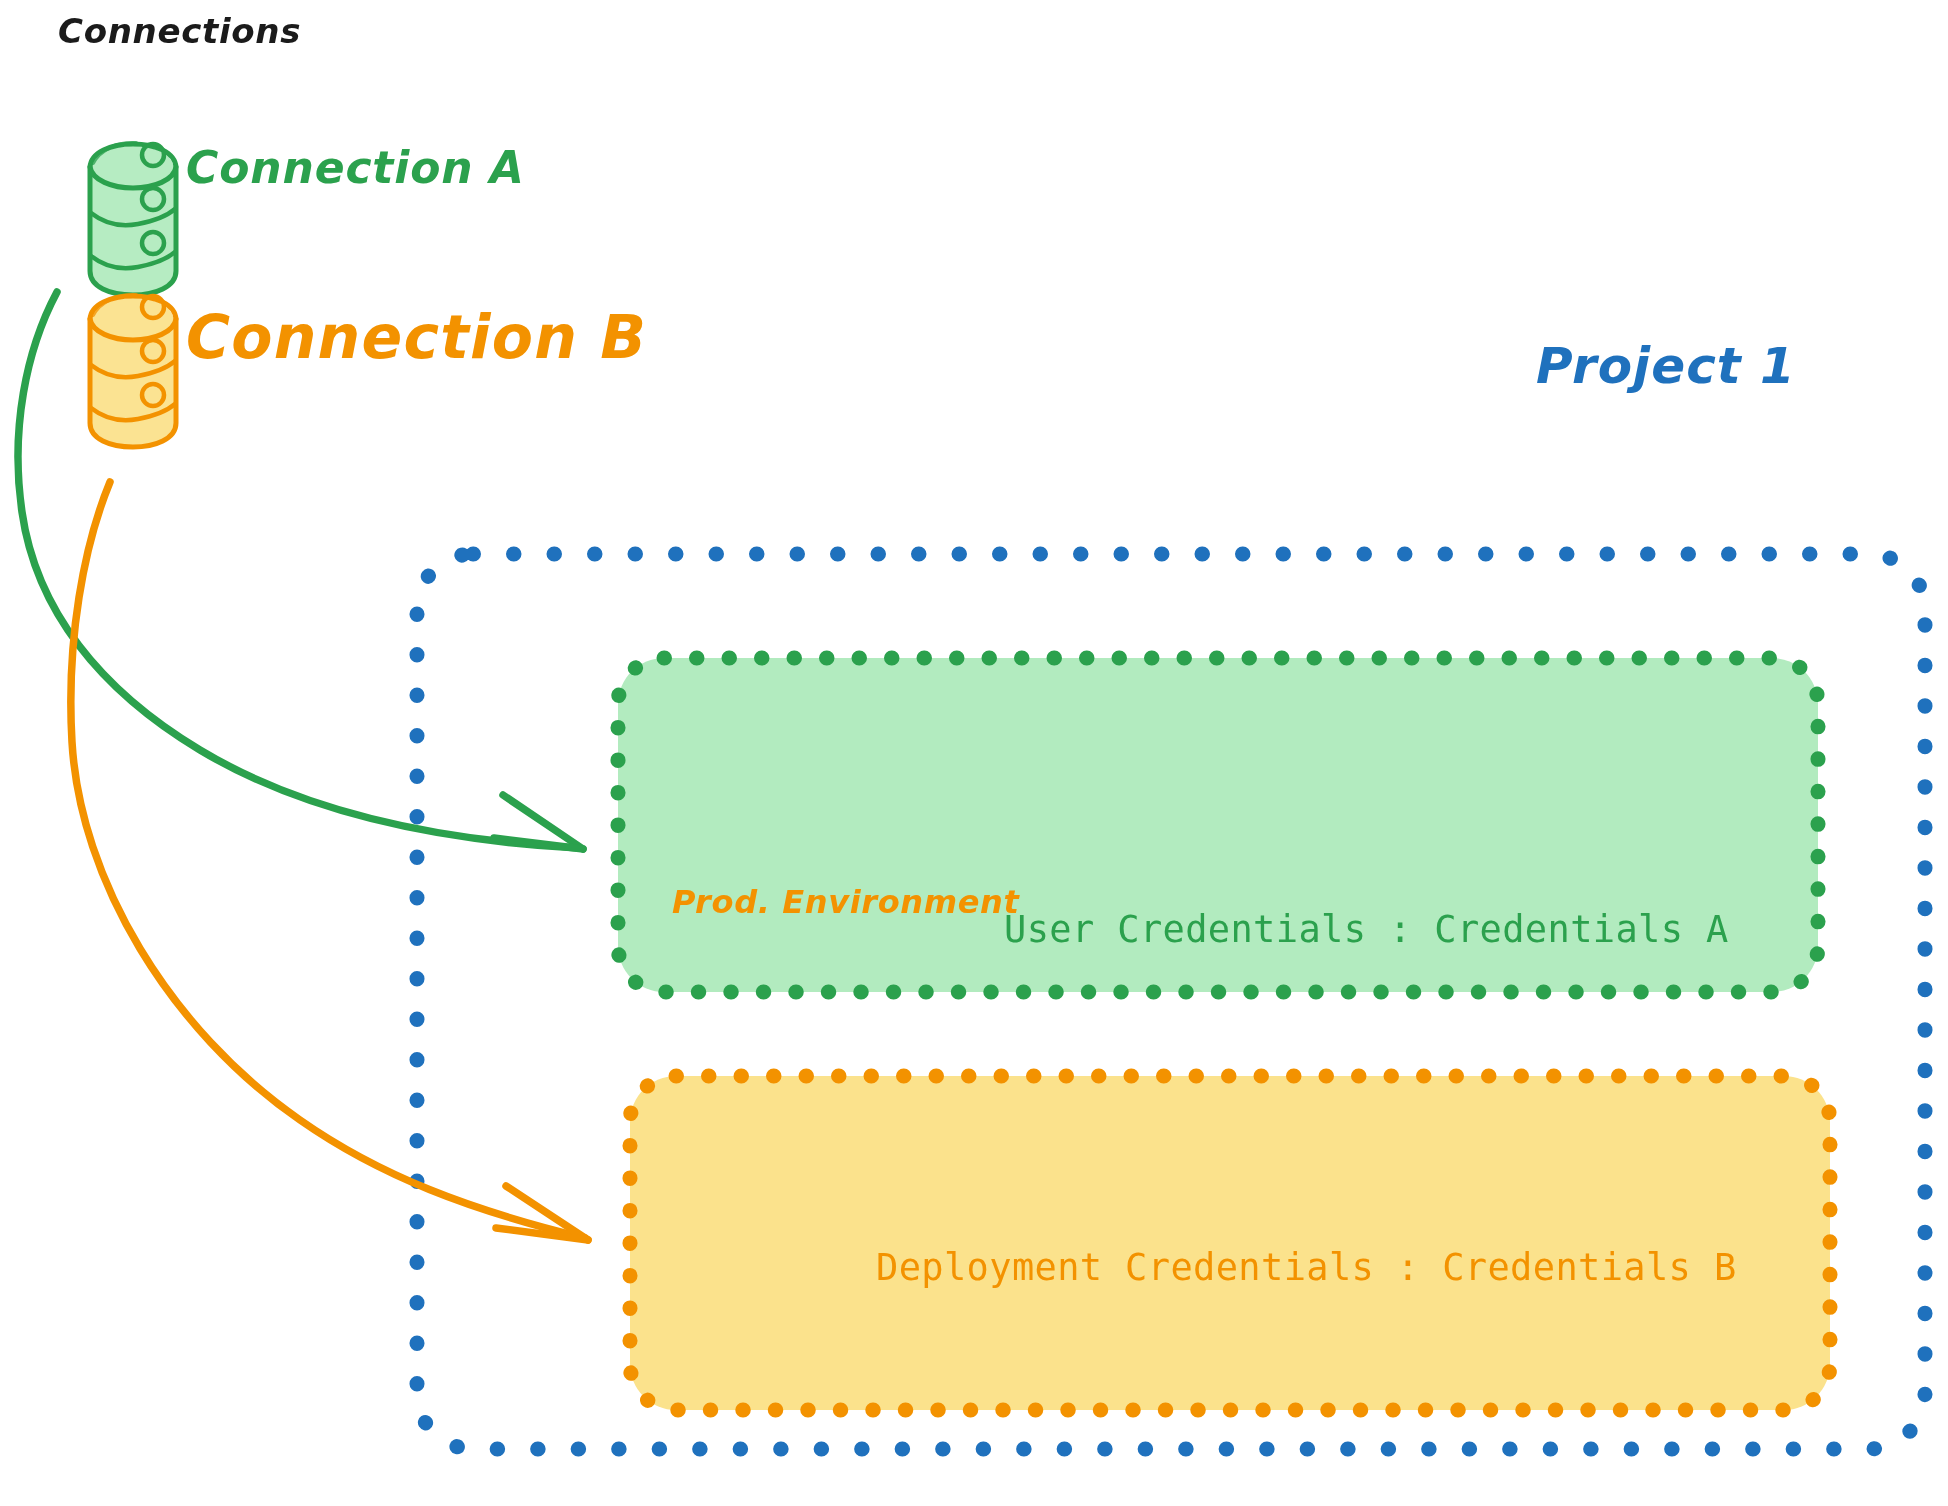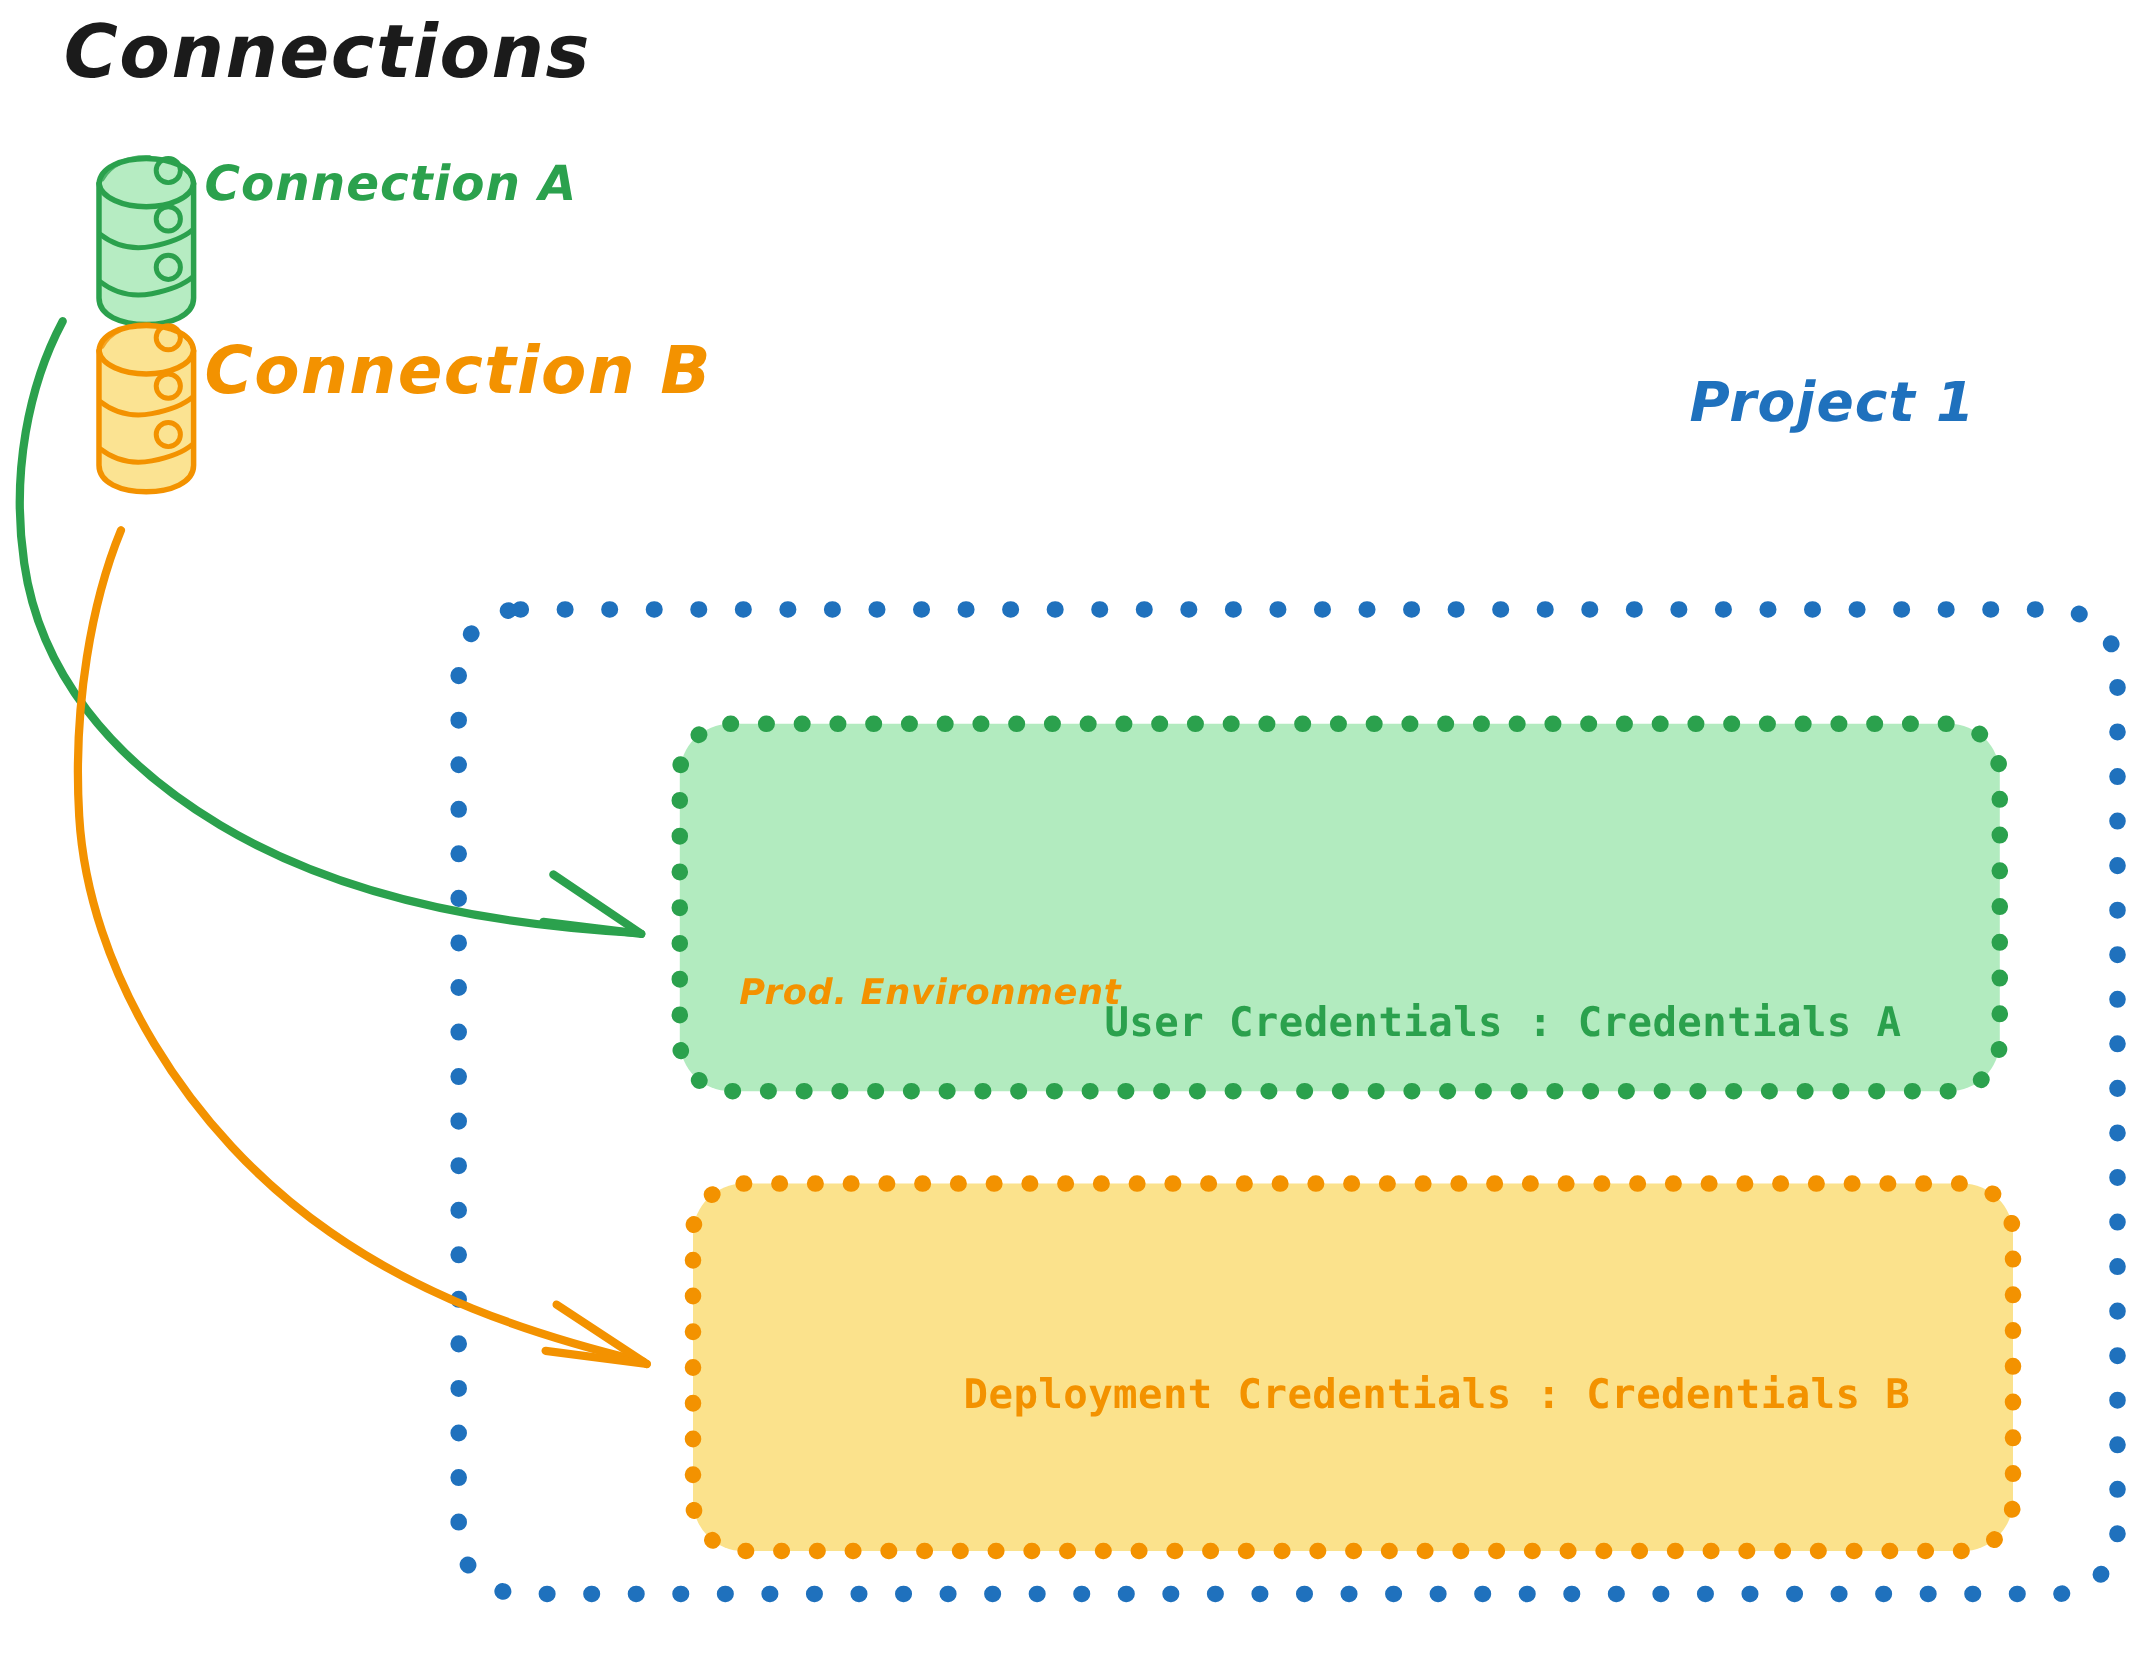--- a/index.html
+++ b/index.html
@@ -35,29 +35,29 @@
 
   .handwritten {
     font-family: "DejaVu Sans", sans-serif;
     font-style: italic;
     font-weight: 600;
     letter-spacing: 0.02em;
   }
 
   .mono {
     font-family: "DejaVu Sans Mono", monospace;
-    font-weight: 700;
+    font-weight: 400;
     letter-spacing: 0.01em;
     text-align: center;
   }
 
   #title-connections {
     left: 58px;
     top: 14px;
-    font-size: 67px;
+    font-size: 34px;
     color: #1b1b1b;
   }
 
   #label-connection-a {
     left: 186px;
     top: 146px;
     font-size: 44px;
     color: #2ba14d;
   }
 

